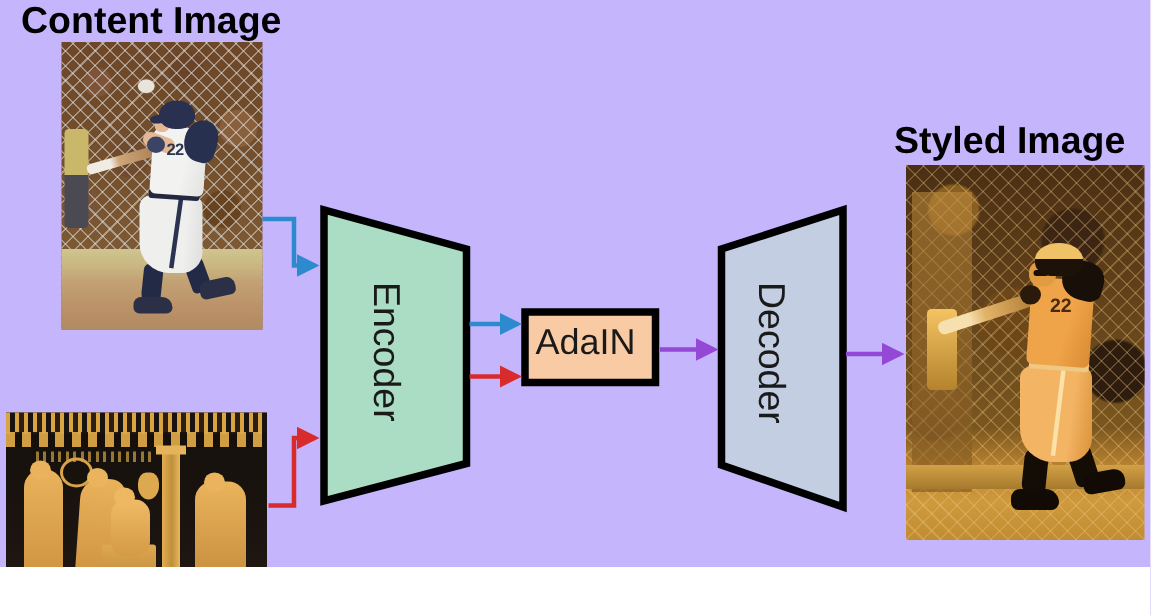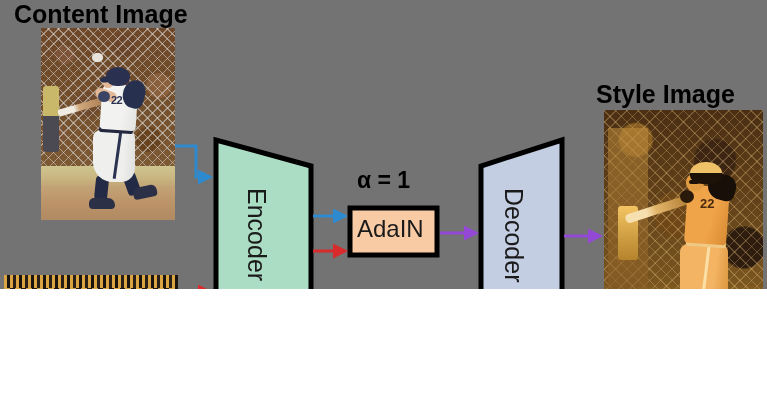--- a/index.html
+++ b/index.html
@@ -3,22 +3,22 @@
 <meta charset="utf-8">
 <style>
   html, body {
     margin: 0;
     padding: 0;
     background: #ffffff;
   }
   #canvas {
     position: relative;
     width: 767px;
-    height: 289px;
-    background: #737373;
+    height: 378px;
+    background: #c4b5fd;
     overflow: hidden;
     font-family: "Liberation Sans", sans-serif;
   }
   .label-title {
     position: absolute;
     font-family: "Liberation Sans", sans-serif;
     font-weight: bold;
     color: #000000;
     white-space: nowrap;
     line-height: 1;
@@ -257,21 +257,21 @@
   }
 </style>
 </head>
 <body>
 
 <div id="canvas">
 
   <div class="label-title" id="content-image-title">Content Image</div>
 
 
-  <div class="label-title" id="styled-image-title">Style Image</div>
+  <div class="label-title" id="styled-image-title">Styled Image</div>
 
   <div class="photo" id="content-image">
     <div class="ci-layer" id="ci-ball"></div>
     <div class="ci-layer" id="ci-bystander"></div>
     <div class="ci-layer" id="ci-bat"></div>
     <div class="ci-layer" id="ci-sock-l"></div>
     <div class="ci-layer" id="ci-sock-r"></div>
     <div class="ci-layer" id="ci-shoe-l"></div>
     <div class="ci-layer" id="ci-shoe-r"></div>
     <div class="ci-layer" id="ci-pants"></div>
@@ -360,15 +360,14 @@
 
     <path d="M 564,236 L 600,236" fill="none" stroke="#9448D6" stroke-width="3" marker-end="url(#arrow-purple)"></path>
   </svg>
 
   <div class="block-text" id="encoder-text">Encoder</div>
 
   <div class="block-text" id="decoder-text">Decoder</div>
 
   <div id="adain-text">AdaIN</div>
 
-  <div id="alpha-label">α = 1</div>
 
 </div>
 
 </body></html>

